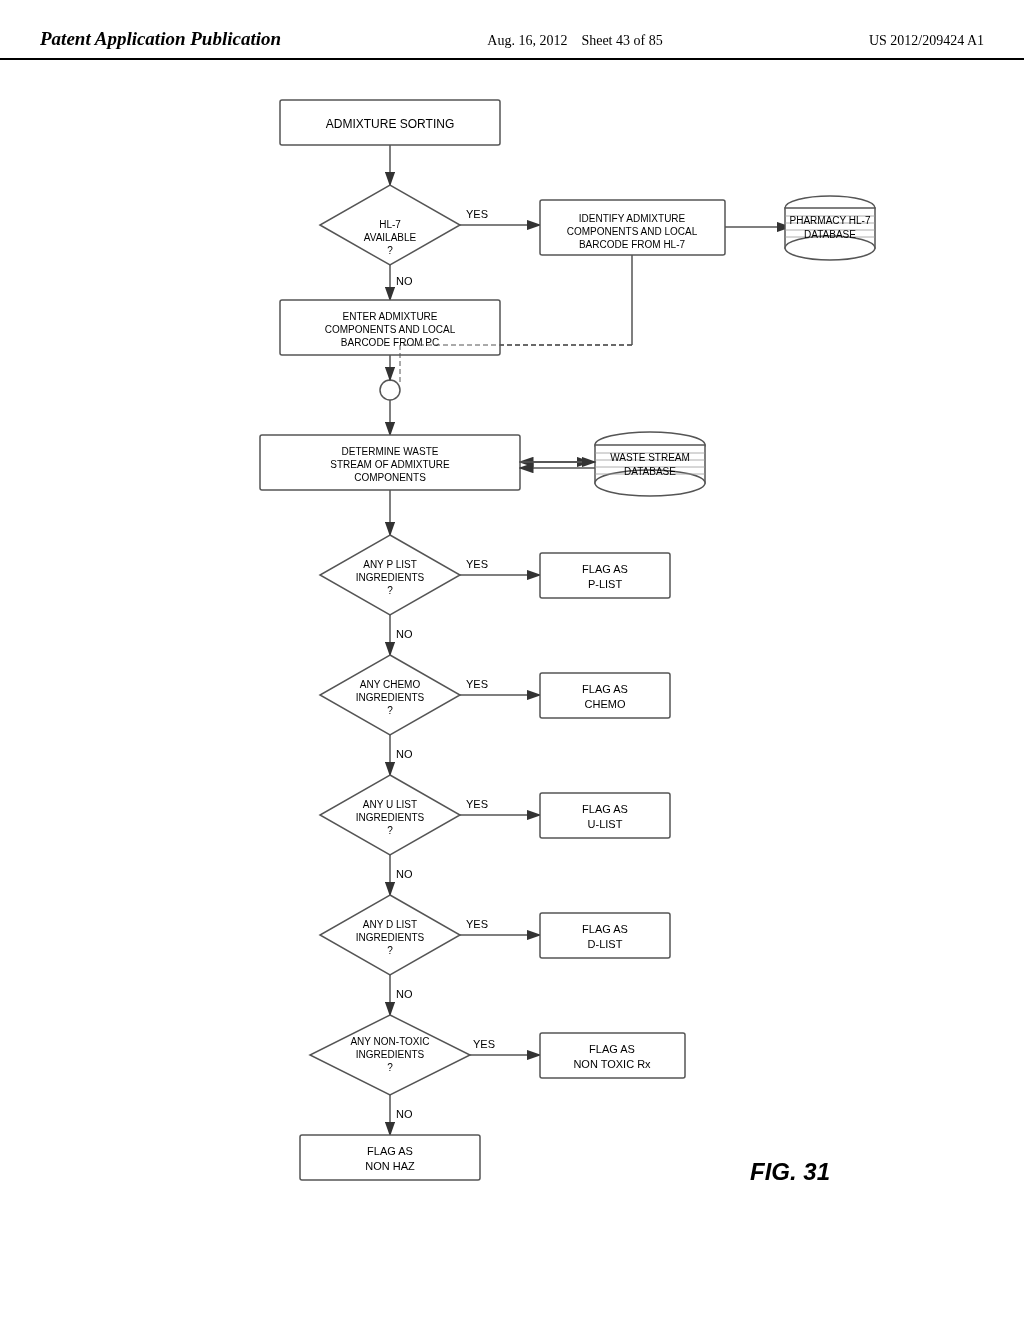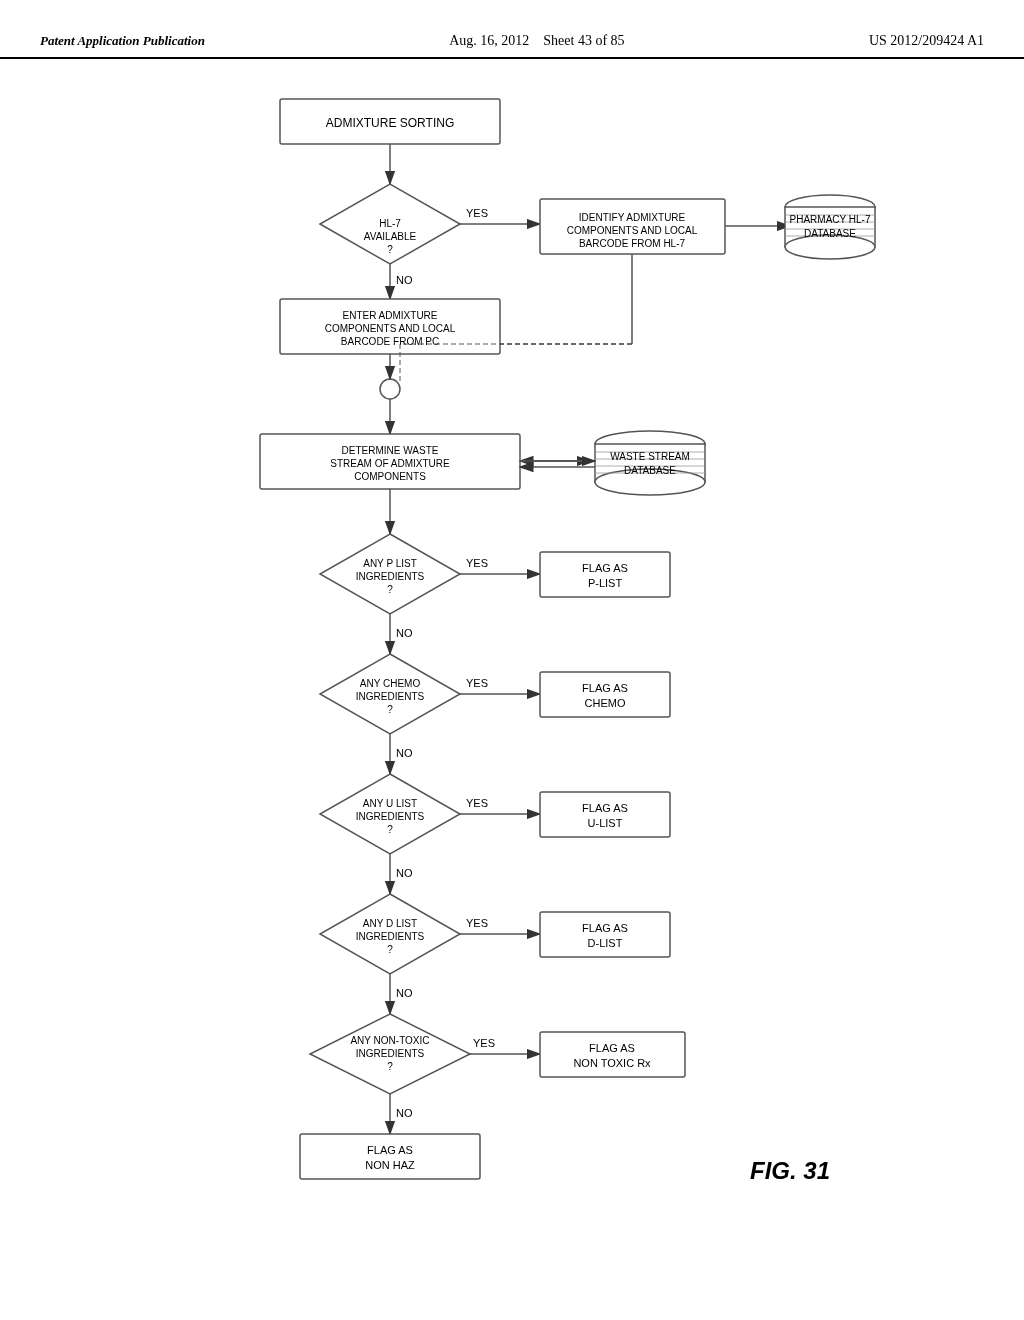--- a/index.html
+++ b/index.html
@@ -16,21 +16,21 @@
     #header {
       display: flex;
       justify-content: space-between;
       align-items: baseline;
       padding: 18px 40px 8px 40px;
       border-bottom: 2px solid #000;
     }
     .header-left {
       font-weight: bold;
       font-style: italic;
-      font-size: 13px;
+      font-size: 19px;
     }
     .header-center {
       font-size: 14px;
       text-align: left;
     }
     .header-right {
       font-size: 14px;
       margin-top: 15px;
     }
 

